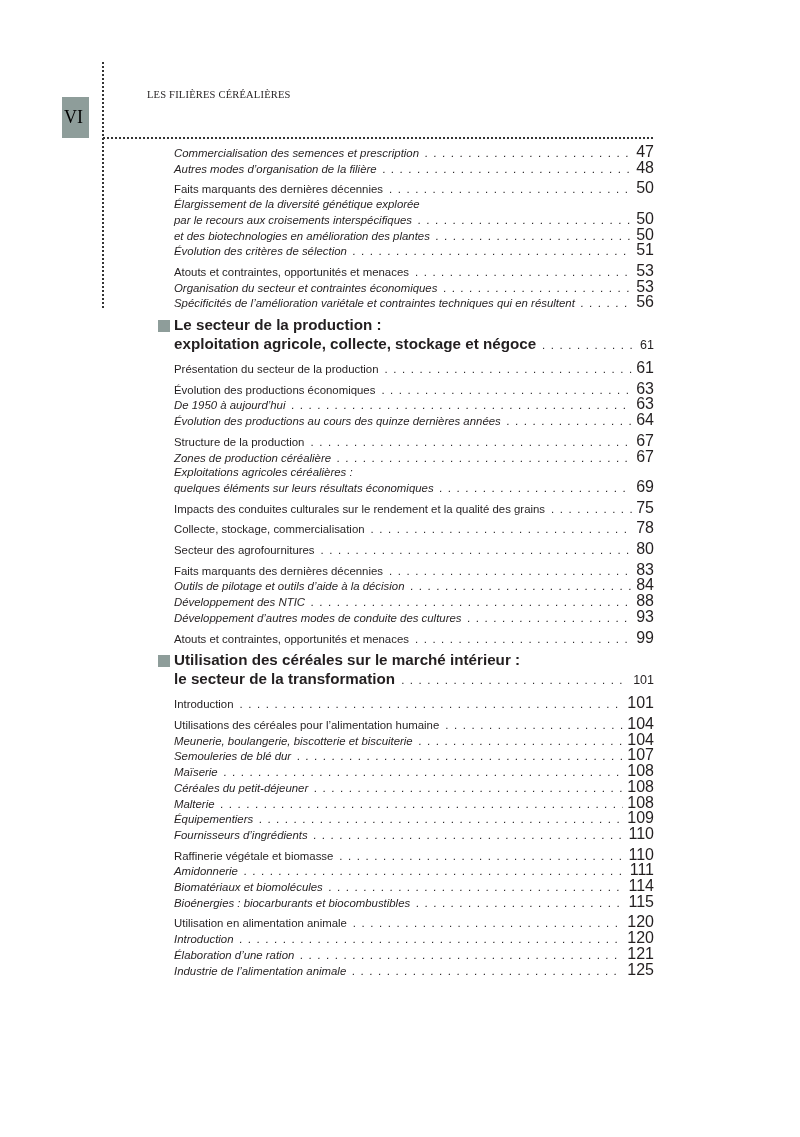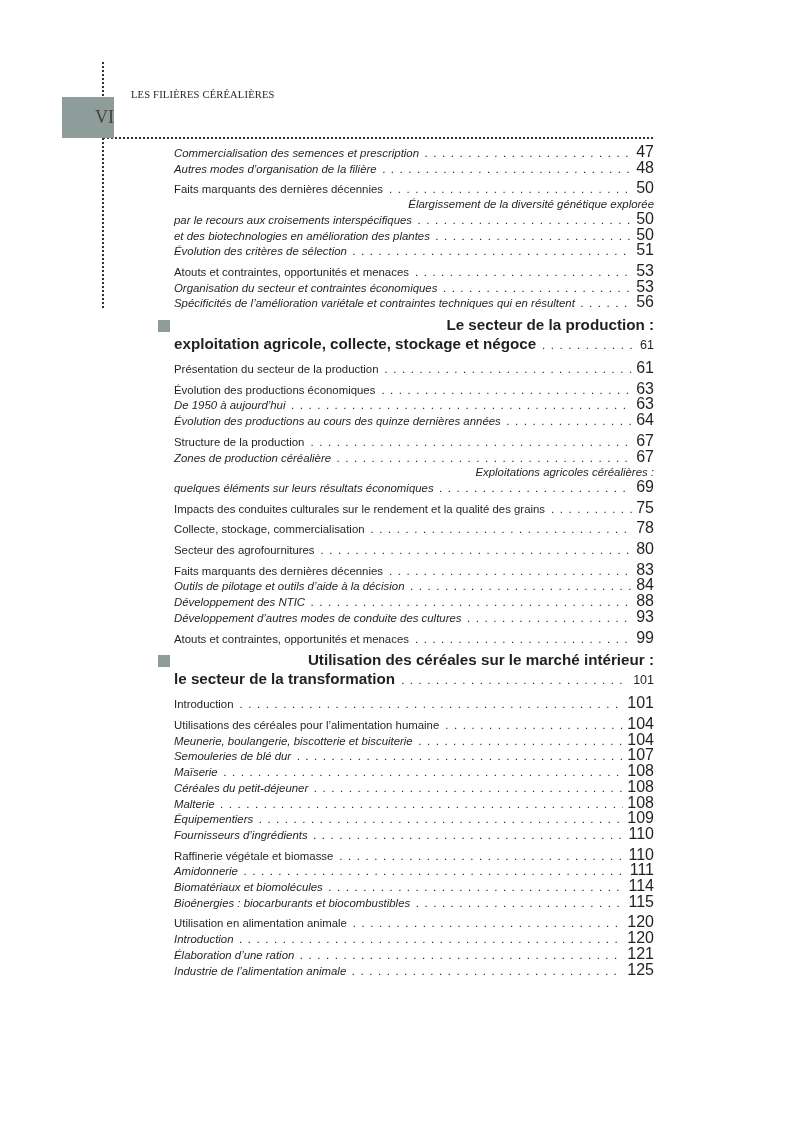--- a/index.html
+++ b/index.html
@@ -1,22 +1,22 @@
 <!DOCTYPE html>
 <html><head>
 <meta charset="utf-8">
 <style>
   html, body { margin: 0; padding: 0; background: #ffffff; }
   body { width: 800px; height: 1137px; position: relative; overflow: hidden; font-family: "Liberation Sans", sans-serif; color: #231f20; }
   .vrule { position: absolute; left: 102px; top: 62px; width: 0; height: 246px; border-left: 2px dotted #333; }
   .hrule { position: absolute; left: 103px; top: 137px; width: 550px; height: 0; border-top: 2px dotted #333; }
-  .tab { position: absolute; left: 62px; top: 97px; width: 52px; height: 41px; background: #8e9d9a; color: #404040; font-family: "Liberation Serif", serif; font-size: 18px; line-height: 41px; text-align: right; box-sizing: border-box; }
-  .running-head { position: absolute; left: 131px; top: 89px; font-family: "Liberation Serif", serif; font-size: 10.5px; letter-spacing: 0.2px; color: #231f20; }
+  .tab { position: absolute; left: 62px; top: 97px; width: 27px; height: 41px; background: #8e9d9a; color: #000000; font-family: "Liberation Serif", serif; font-size: 18px; line-height: 41px; text-align: right; padding-right: 6px; box-sizing: border-box; }
+  .running-head { position: absolute; left: 147px; top: 89px; font-family: "Liberation Serif", serif; font-size: 10.5px; letter-spacing: 0.2px; color: #231f20; }
   .toc { position: absolute; left: 174px; top: 145px; width: 480px; }
-  .row { display: flex; align-items: baseline; font-size: 11.4px; line-height: 14.7px; white-space: nowrap; text-align: right; }
+  .row { display: flex; align-items: baseline; font-size: 11.4px; line-height: 14.7px; white-space: nowrap; }
   .row.it { font-style: italic; }
   .row .lbl { flex: 0 0 auto; }
   .row .dots { flex: 1 1 auto; overflow: hidden; margin: 0 4px 0 6px; color: #231f20; letter-spacing: 3.2px; }
   .row .dots::before { content: ". . . . . . . . . . . . . . . . . . . . . . . . . . . . . . . . . . . . . . . . . . . . . . . . . . . . . . . . . . . . . . . . . . . . . . . . . . . . . . . . . . . . . . . . . . . . . . . ."; letter-spacing: 0; word-spacing: 2.4px; }
   .row .pg { flex: 0 0 auto; font-style: normal; font-size: 16px; }
   .row.nolead .lbl { flex: 1 1 auto; }
   .gap { height: 5px; }
   .chap { position: relative; margin-top: 4px; margin-bottom: 6px; }
   .chap .sq { position: absolute; left: -16px; top: 5px; width: 12px; height: 12px; background: #8e9d9a; }
   .chap .row { font-size: 15.2px; line-height: 19px; font-weight: bold; }

